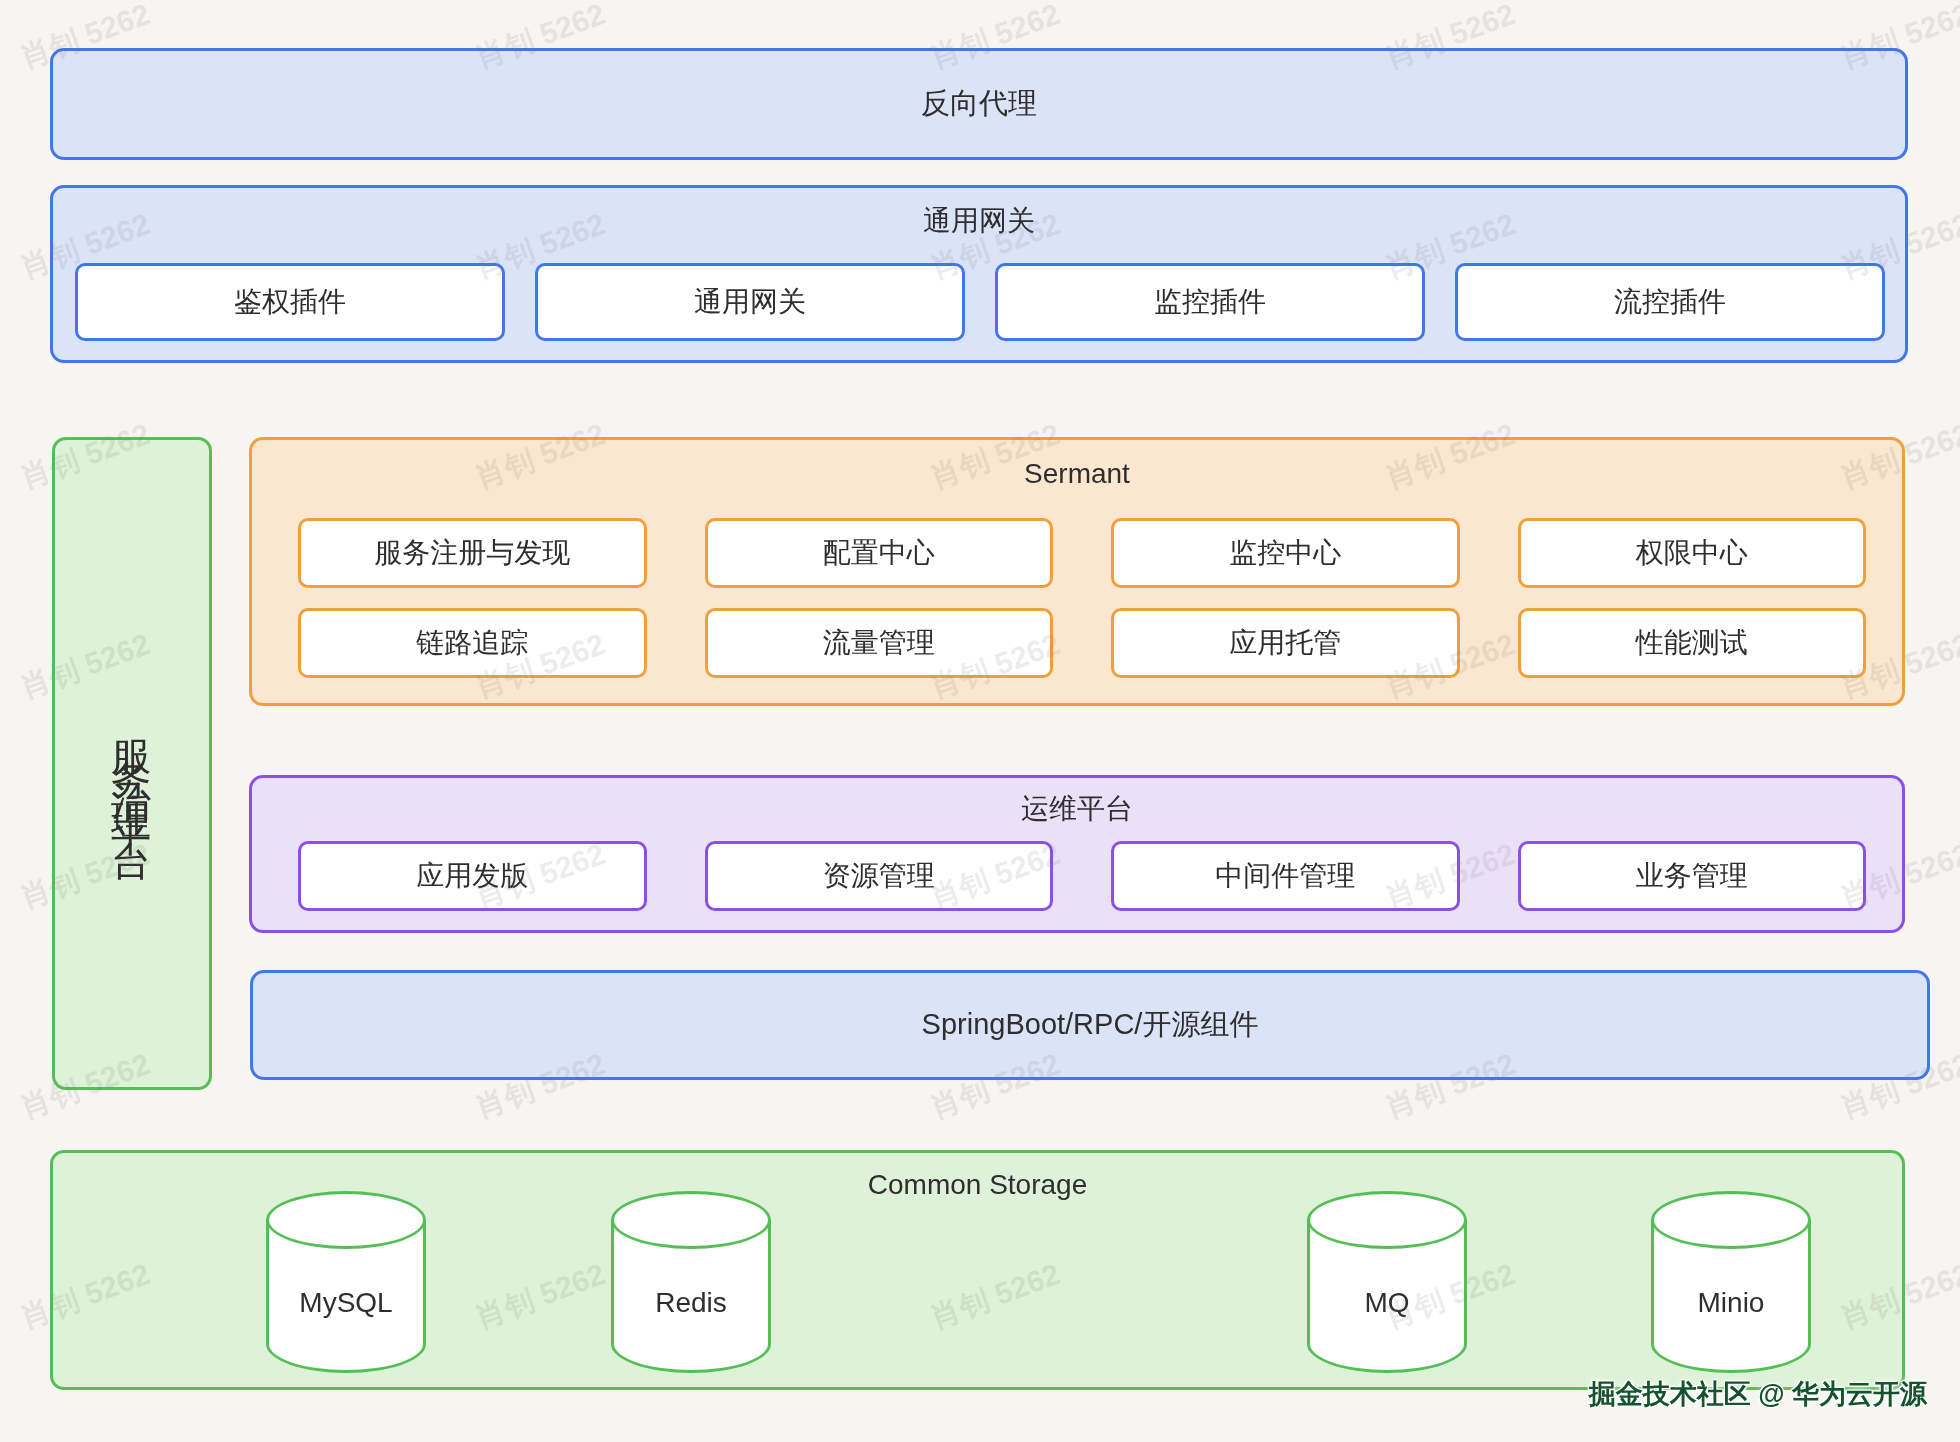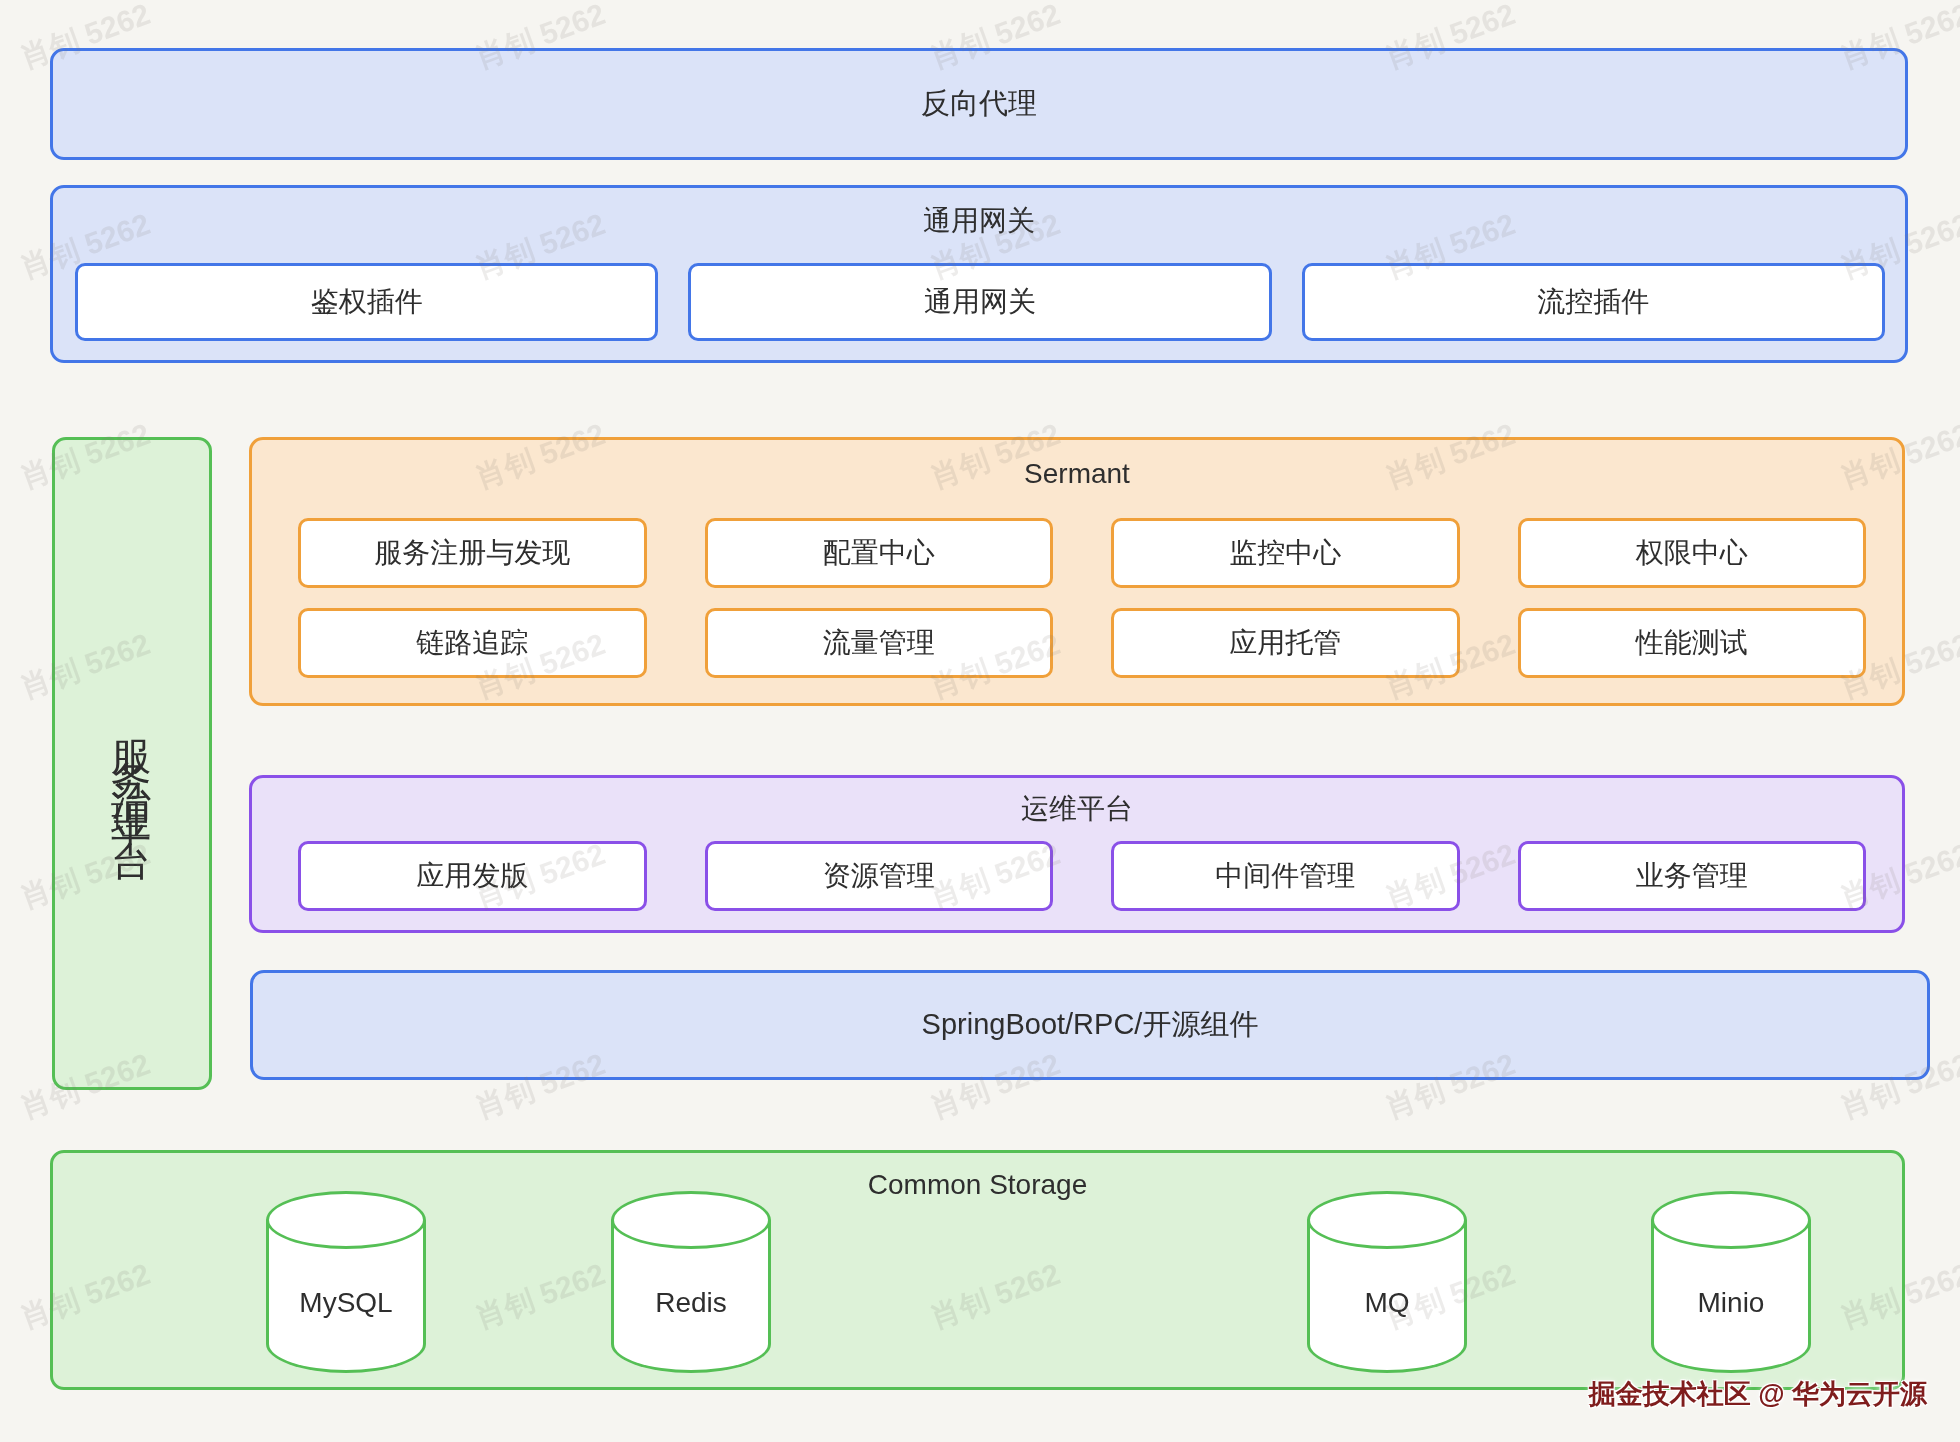--- a/index.html
+++ b/index.html
@@ -57,38 +57,39 @@
 
   
   .wm-layer { position:absolute; inset:0; pointer-events:none; z-index:50; }
   .wm {
     position:absolute; white-space:nowrap; transform:rotate(-20deg);
     font-size:30px; font-weight:600; color:rgba(125,120,112,0.14);
   }
 
   .attribution {
     position:absolute; top:1376px; right:33px; z-index:60;
-    font-size:27px; font-weight:bold; color:#7f1d1d;
+    font-size:27px; font-weight:bold; color:#14532d;
     text-shadow:1px 1px 0 #fff, -1px -1px 0 #fff, 1px -1px 0 #fff, -1px 1px 0 #fff, 0 0 6px #fff;
   }
 </style>
 </head>
 <body>
 
 <div class="canvas">
 
   <div class="band blue" style="left:50px; top:48px; width:1858px; height:112px;">
     <div class="center-label">反向代理</div>
   </div>
 
   <div class="band blue" style="left:50px; top:185px; width:1858px; height:178px;">
     <div class="band-title" style="top:14px;">通用网关</div>
     <div class="row gw-row">
       <div class="cell blue">鉴权插件</div>
       <div class="cell blue">通用网关</div>
+      <div class="cell blue">监控插件</div>
       <div class="cell blue">流控插件</div>
     </div>
   </div>
 
   <div class="pillar">
     <div class="pillar-text">服务治理平台</div>
   </div>
 
   <div class="band orange" style="left:249px; top:437px; width:1656px; height:269px;">
     <div class="band-title" style="top:18px;">Sermant</div>

